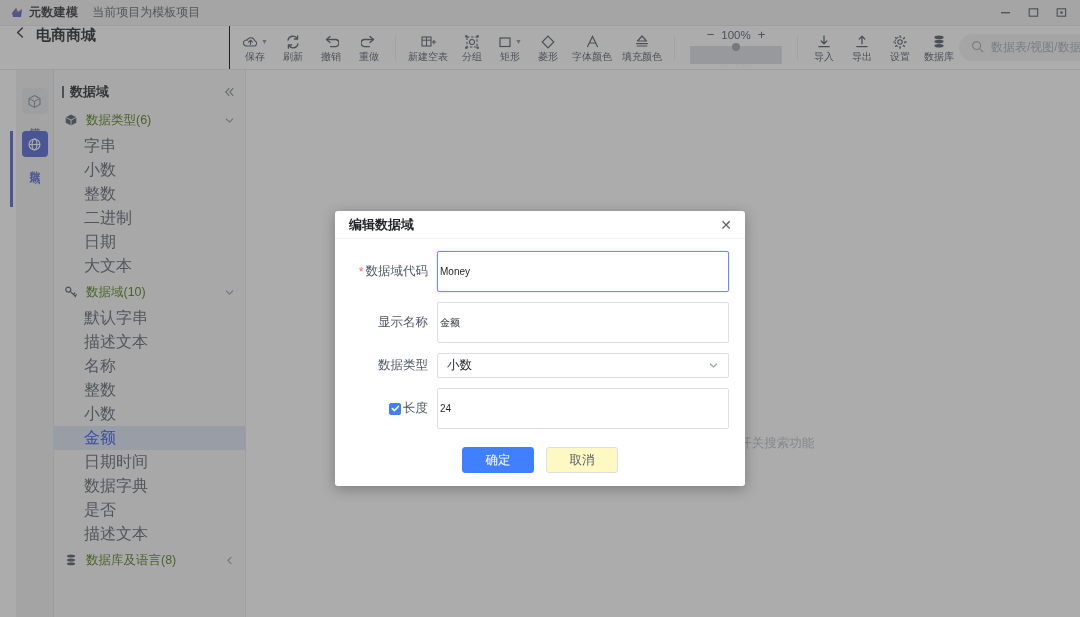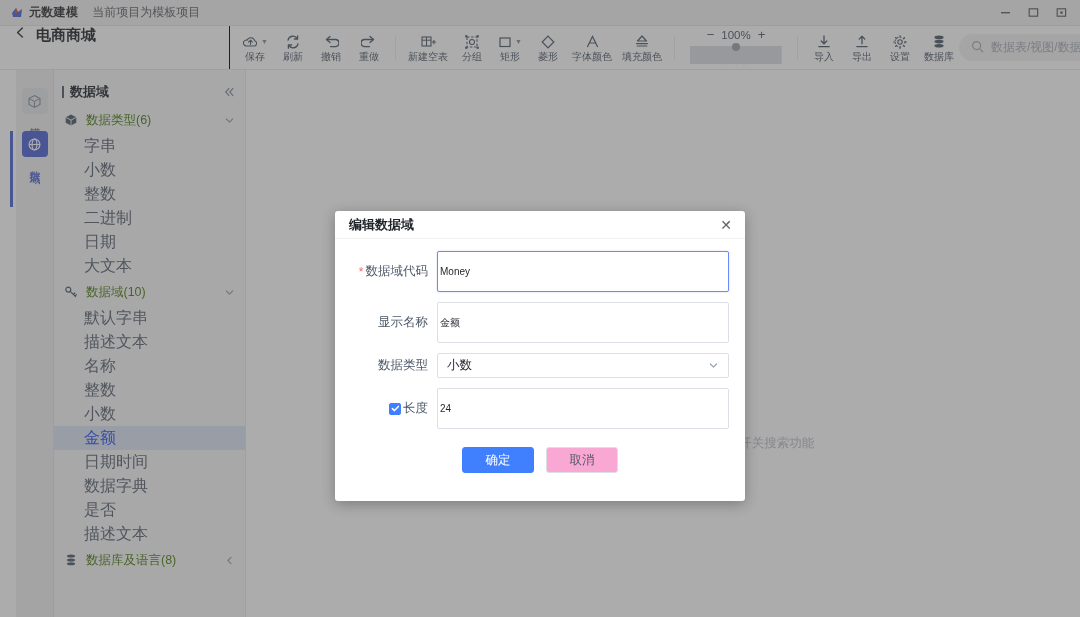--- a/index.html
+++ b/index.html
@@ -183,26 +183,26 @@
   .fselect .sv { flex: 1 1 auto; }
   .fselect .sc { color: #9aa3af; display: flex; }
   .cbx {
     width: 12px; height: 12px; border-radius: 2px; background: #4080ff;
     border: 1px solid #4080ff; display: flex; align-items: center;
     justify-content: center; flex: 0 0 auto;
   }
   .cbx svg { display: block; }
 
   .modal-foot {
-    display: flex; justify-content: center; gap: 12px; padding: 2px 0 28px 0;
+    display: flex; justify-content: center; gap: 12px; padding: 2px 0 13px 0;
   }
   .btn {
     min-width: 72px; height: 26px; border-radius: 3px; font-size: 12.5px;
     display: flex; align-items: center; justify-content: center;
-    border: 1px solid #dcdfe6; color: #4e5969; background: #f9a8d4;
+    border: 1px solid #dcdfe6; color: #4e5969; background: #fef9c3;
   }
   .btn.primary { background: #4080ff; border-color: #4080ff; color: #ffffff; }
 </style>
 </head>
 <body>
 
 <div id="app">
 
   <div class="titlebar">
     <span class="tb-logo">

